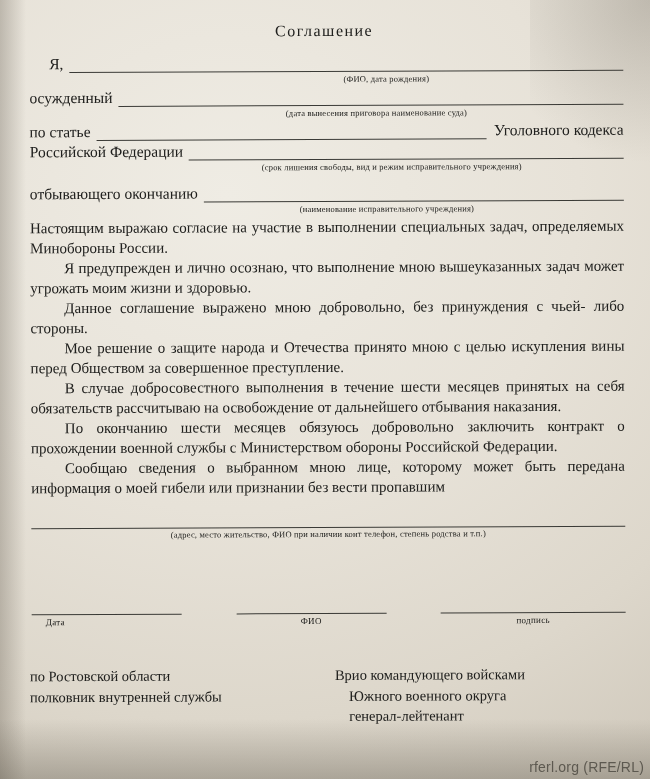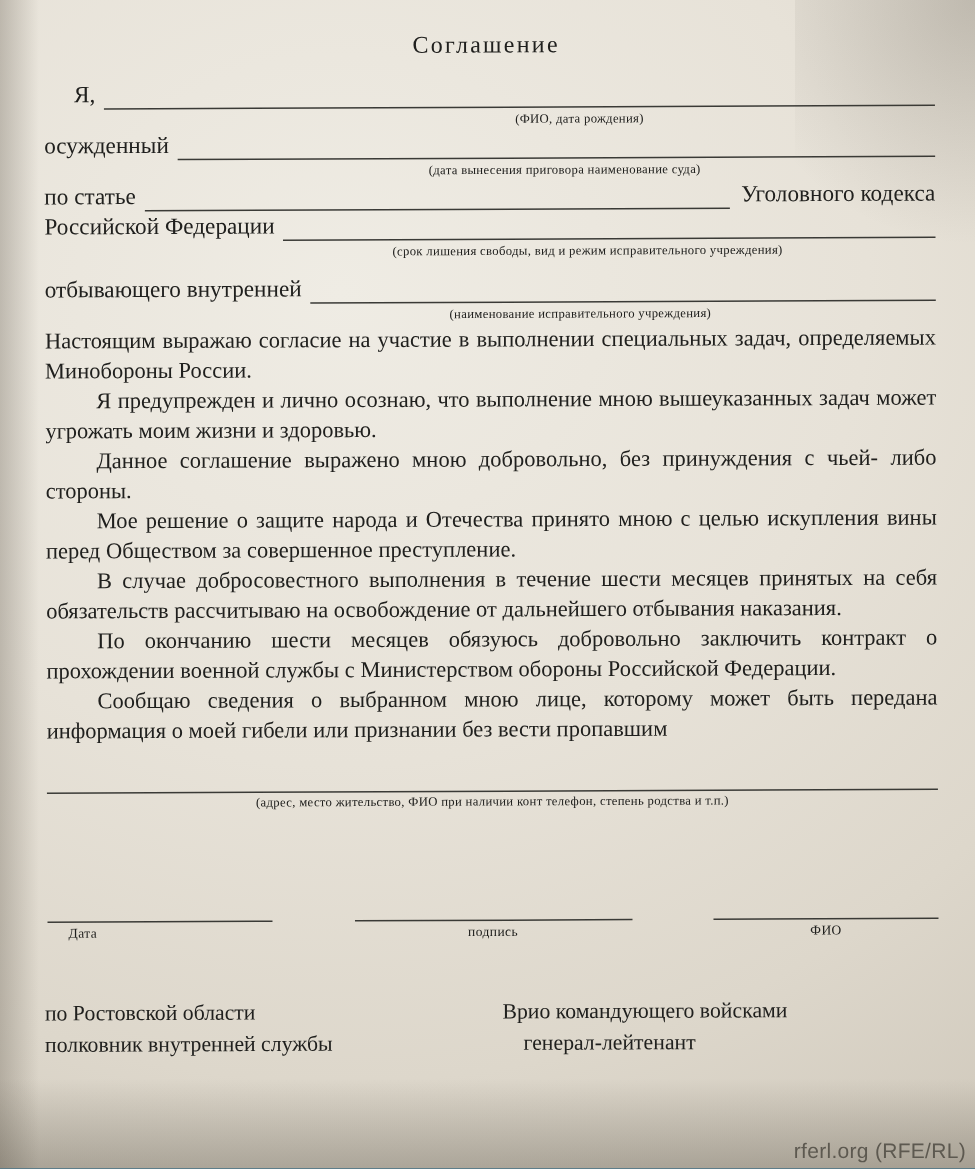--- a/index.html
+++ b/index.html
@@ -188,21 +188,21 @@
 
       <div class="fieldrow">
         <span class="label-inline">Российской Федерации</span>
         <span class="rule"></span>
       </div>
       <div class="hint" style="margin-left:130px;">(срок лишения свободы, вид и режим исправительного учреждения)</div>
 
       <div style="height:8px"></div>
 
       <div class="fieldrow">
-        <span class="label-inline">отбывающего внутренней</span>
+        <span class="label-inline">отбывающего окончанию</span>
         <span class="rule"></span>
       </div>
       <div class="hint" style="margin-left:120px;">(наименование исправительного учреждения)</div>
 
       <p class="para first">Настоящим выражаю согласие на участие в выполнении специальных задач, определяемых Минобороны России.</p>
       <p class="para">Я предупрежден и лично осознаю, что выполнение мною вышеуказанных задач может угрожать моим жизни и здоровью.</p>
       <p class="para">Данное соглашение выражено мною добровольно, без принуждения с чьей- либо стороны.</p>
       <p class="para">Мое решение о защите народа и Отечества принято мною с целью искупления вины перед Обществом за совершенное преступление.</p>
       <p class="para">В случае добросовестного выполнения в течение шести месяцев принятых на себя обязательств рассчитываю на освобождение от дальнейшего отбывания наказания.</p>
       <p class="para">По окончанию шести месяцев обязуюсь добровольно заключить контракт о прохождении военной службы с Министерством обороны Российской Федерации.</p>
@@ -210,37 +210,38 @@
 
       <div class="sign-hint-rule"></div>
       <div class="hint">(адрес, место жительство, ФИО при наличии конт телефон, степень родства и т.п.)</div>
     </div>
 
     <div class="sig-row">
       <div class="sig-cell a">
         <div class="sig-line"></div>
         <div class="sig-cap" style="text-align:left;padding-left:14px;">Дата</div>
       </div>
+      <div class="sig-cell c">
+        <div class="sig-line"></div>
+        <div class="sig-cap">ФИО</div>
+      </div>
       <div class="sig-cell b">
         <div class="sig-line"></div>
         <div class="sig-cap">подпись</div>
-      </div>
-      <div class="sig-cell c">
-        <div class="sig-line"></div>
-        <div class="sig-cap">ФИО</div>
       </div>
     </div>
 
     <div class="footer">
       <div class="left">
         <div class="line">по  Ростовской области</div>
         <div class="line">полковник внутренней службы</div>
       </div>
       <div class="right">
         <div class="line">Врио командующего войсками</div>
+        <div class="line" style="padding-left:14px;">Южного военного округа</div>
         <div class="line" style="padding-left:14px;">генерал-лейтенант</div>
       </div>
     </div>
 
   </div>
 
   <div id="shadow-left"></div>
   <div id="shadow-topright"></div>
   <div id="shadow-bottom"></div>
 

